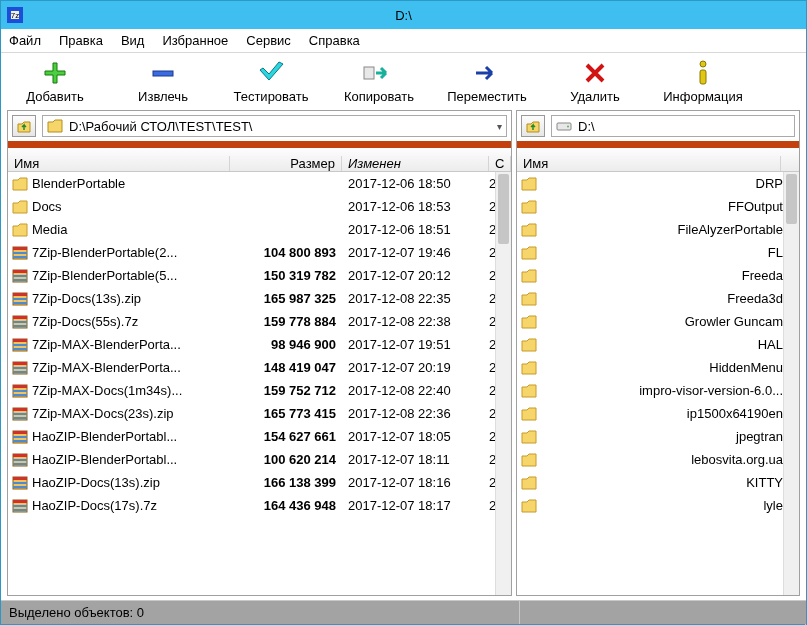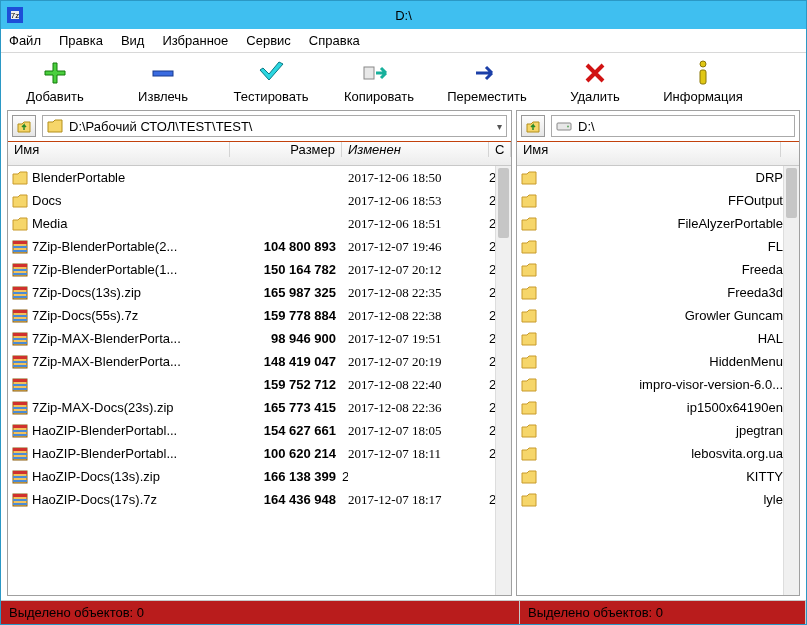--- a/index.html
+++ b/index.html
@@ -81,21 +81,21 @@
   min-width: 0;
   background: #fff;
 }
 .pane-left { flex: 0 0 505px; }
 .pane-right { flex: 1; }
 .pathbar {
   display: flex;
   align-items: center;
   gap: 6px;
   padding: 4px 4px;
-  border-bottom: 1px solid #c2410c;
+  border-bottom: 7px solid #c2410c;
 }
 .up-btn {
   width: 24px; height: 22px;
   border: 1px solid #999;
   background: linear-gradient(#fdfdfd,#e6e6e6);
   display:flex; align-items:center; justify-content:center;
   cursor: pointer;
 }
 .path-field {
   flex: 1;
@@ -110,21 +110,21 @@
 }
 .path-field .picon { width:16px; height:16px; flex-shrink:0; }
 .path-text { flex:1; white-space:nowrap; overflow:hidden; font-size:13px; }
 .dd { cursor:pointer; color:#555; font-size:10px; }
 .headers {
   display: flex;
   background: linear-gradient(#fdfdfd,#ececec);
   border-bottom: 1px solid #c8c8c8;
   font-size: 13px;
   height: 24px;
-  align-items: flex-start;
+  align-items: flex-end;
 }
 .hcol {
   border-right: 1px solid #d4d4d4;
   padding: 0 6px;
   overflow: hidden;
   white-space: nowrap;
 }
 .pane-left .hcol.name { width: 222px; }
 .pane-left .hcol.size { width: 112px; text-align: right; }
 .pane-left .hcol.mod { flex:1;font-style:italic; }
@@ -149,29 +149,30 @@
   background:#c6c6c6; border-radius:2px;
 }
 .row {
   display:flex;
   height:23px;
   align-items: center;
   font-size: 13px;
 }
 .pane-left .row .cname { width: 222px; display:flex; align-items:center; gap:4px; padding-left:4px; overflow:hidden; white-space:nowrap;}
 .pane-left .row .csize { width: 112px; text-align:right; padding-right:6px;font-weight:bold; }
-.pane-left .row .cmod { flex:1; padding-left:6px; white-space:nowrap; overflow:hidden;font-family:Liberation Serif, serif;}
+.pane-left .row .cmod { flex:1; padding-left:6px; white-space:nowrap; overflow:hidden;}
 .pane-left .row .ccut { width:6px; overflow:hidden; }
 .pane-right .row .cname { flex:1; display:flex; align-items:center; gap:4px; padding-left:4px; overflow:hidden; white-space:nowrap;justify-content:space-between;}
 .fico { width:16px; height:16px; flex-shrink:0; }
 .statusbar {
   display:flex;
   border-top: 1px solid #c8c8c8;
-  background: #b91c1c;
+  background: #a3a3a3;
   height: 24px;
+  flex-direction: column;
 }
 .status-cell {
   border-right: 1px solid #c8c8c8;
   padding: 4px 8px;
   font-size: 13px;
 }
 .status-left { width: 519px; }
 .status-right { flex:1; }
 svg { display:block; }
 </style>
@@ -329,23 +330,23 @@
               <div class="ccut">2</div>
             </div>
             <div class="row">
               <div class="cname">
                 <svg class="fico">
                   <rect x="1" y="2" width="14" height="12" fill="#f2c25b" stroke="#8a5e13"></rect>
                   <rect x="1" y="2" width="14" height="3" fill="#d0312d"></rect>
                   <rect x="1" y="7" width="14" height="2" fill="#4a8bd6"></rect>
                   <rect x="1" y="11" width="14" height="2" fill="#4a8bd6"></rect>
                 </svg>
-                <span>7Zip-BlenderPortable(1...</span>
-              </div>
-              <div class="csize">150 164 782</div>
+                <span>7Zip-BlenderPortable(5...</span>
+              </div>
+              <div class="csize">150 319 782</div>
               <div class="cmod">2017-12-07 20:12</div>
               <div class="ccut">2</div>
             </div>
             <div class="row">
               <div class="cname">
                 <svg class="fico">
                   <rect x="1" y="2" width="14" height="12" fill="#f2c25b" stroke="#8a5e13"></rect>
                   <rect x="1" y="2" width="14" height="3" fill="#d0312d"></rect>
                   <rect x="1" y="7" width="14" height="2" fill="#4a8bd6"></rect>
                   <rect x="1" y="11" width="14" height="2" fill="#4a8bd6"></rect>
@@ -399,20 +400,21 @@
               <div class="ccut">2</div>
             </div>
             <div class="row">
               <div class="cname">
                 <svg class="fico">
                   <rect x="1" y="2" width="14" height="12" fill="#f2c25b" stroke="#8a5e13"></rect>
                   <rect x="1" y="2" width="14" height="3" fill="#d0312d"></rect>
                   <rect x="1" y="7" width="14" height="2" fill="#4a8bd6"></rect>
                   <rect x="1" y="11" width="14" height="2" fill="#4a8bd6"></rect>
                 </svg>
+                <span>7Zip-MAX-Docs(1m34s)...</span>
               </div>
               <div class="csize">159 752 712</div>
               <div class="cmod">2017-12-08 22:40</div>
               <div class="ccut">2</div>
             </div>
             <div class="row">
               <div class="cname">
                 <svg class="fico">
                   <rect x="1" y="2" width="14" height="12" fill="#f2c25b" stroke="#8a5e13"></rect>
                   <rect x="1" y="2" width="14" height="3" fill="#d0312d"></rect>
@@ -457,20 +459,21 @@
               <div class="cname">
                 <svg class="fico">
                   <rect x="1" y="2" width="14" height="12" fill="#f2c25b" stroke="#8a5e13"></rect>
                   <rect x="1" y="2" width="14" height="3" fill="#d0312d"></rect>
                   <rect x="1" y="7" width="14" height="2" fill="#4a8bd6"></rect>
                   <rect x="1" y="11" width="14" height="2" fill="#4a8bd6"></rect>
                 </svg>
                 <span>HaoZIP-Docs(13s).zip</span>
               </div>
               <div class="csize">166 138 399</div>
+              <div class="cmod">2017-12-07 18:16</div>
               <div class="ccut">2</div>
             </div>
             <div class="row">
               <div class="cname">
                 <svg class="fico">
                   <rect x="1" y="2" width="14" height="12" fill="#f2c25b" stroke="#8a5e13"></rect>
                   <rect x="1" y="2" width="14" height="3" fill="#d0312d"></rect>
                   <rect x="1" y="7" width="14" height="2" fill="#4a8bd6"></rect>
                   <rect x="1" y="11" width="14" height="2" fill="#4a8bd6"></rect>
                 </svg>

